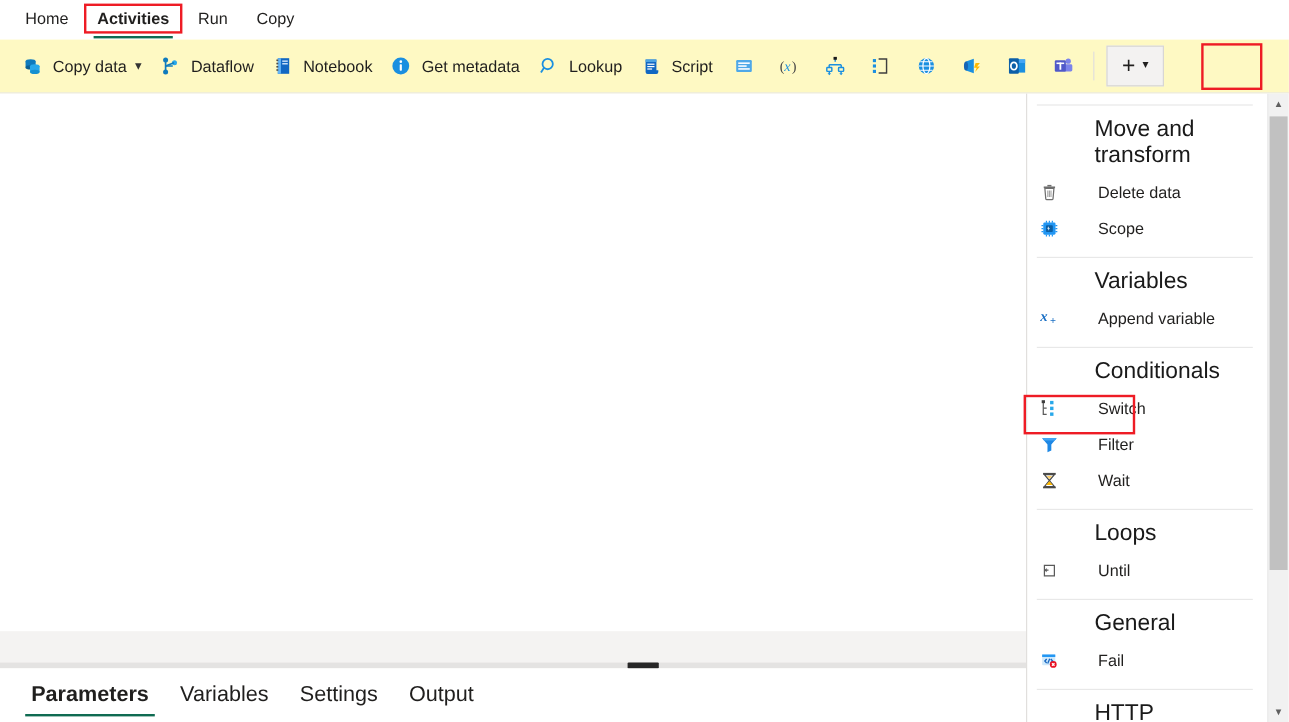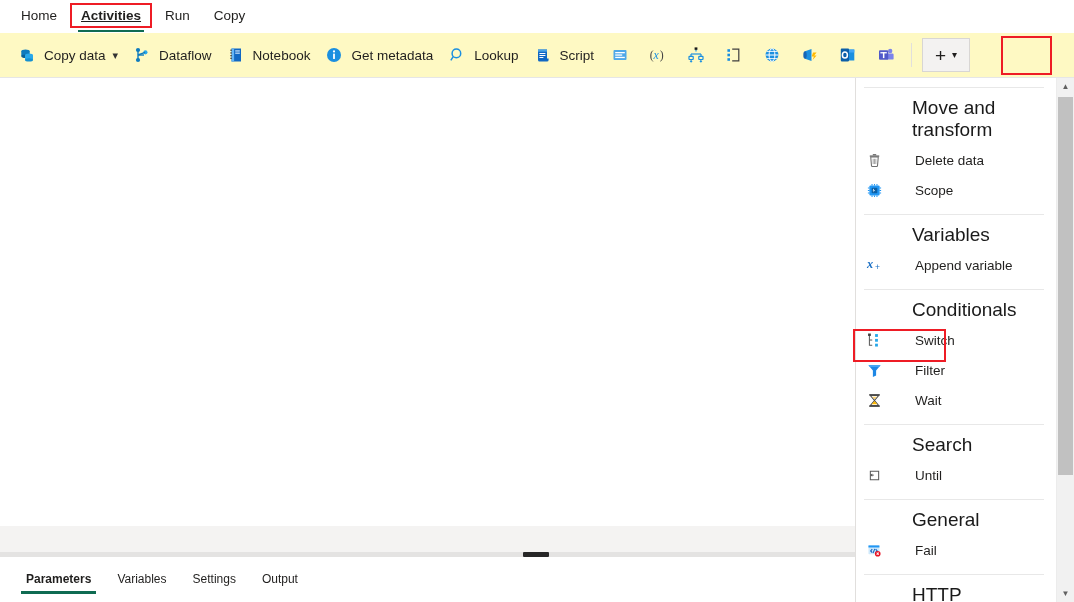--- a/index.html
+++ b/index.html
@@ -38,21 +38,20 @@
     position: relative;
     font-size: 13.5px;
     color: #201f1e;
     padding: 6px 11px 7px 11px;
     margin-right: 2px;
     cursor: default;
     white-space: nowrap;
   }
   .ribbon-tab.active {
     font-weight: 600;
-    text-decoration: underline;
   }
   .ribbon-tab.active::after {
     content: "";
     position: absolute;
     left: 8px; right: 8px;
     bottom: -2px;
     height: 2.5px;
     background: #0f6b52;
   }
   .redbox {
@@ -167,21 +166,21 @@
     left: 0; top: 557px;
     width: 855px; height: 45px;
     background: #ffffff;
     display: flex;
     align-items: center;
     padding-left: 16px;
     box-sizing: border-box;
   }
   .btab {
     position: relative;
-    font-size: 12px;
+    font-size: 18px;
     color: #201f1e;
     padding: 8px 10px 10px 10px;
     margin-right: 6px;
     cursor: default;
     white-space: nowrap;
   }
   .btab.active { font-weight: 600; }
   .btab.active::after {
     content: "";
     position: absolute;
@@ -576,21 +575,21 @@
             <path d="M4.6 3.7 h8.8 L9 9 l4.4 5.3 H4.6 L9 9 Z" fill="none" stroke="#4a4a4a" stroke-width="1.1"></path>
             <path d="M6.1 12.9 h5.8 L9 9.6 Z" fill="#ffb900"></path>
             <path d="M6.6 4.9 h4.8 L9 7.6 Z" fill="#ffd166"></path>
           </svg>
         </span>
         <span class="lbl">Wait</span>
       </div>
 
       <div class="divider"></div>
 
-      <div class="grp-title">Search</div>
+      <div class="grp-title">Loops</div>
       <div class="item">
         <span class="ico">
           <svg width="17" height="17" viewBox="0 0 18 18">
             <path d="M4.6 4.4 h8.8 v9.2 h-8.8 Z" fill="none" stroke="#5a5a5a" stroke-width="1.1"></path>
             <path d="M4.6 8.6 h3.6" stroke="#5a5a5a" stroke-width="1.1" fill="none"></path>
             <path d="M6.6 6.8 l-2 1.8 l2 1.8 Z" fill="#5a5a5a"></path>
           </svg>
         </span>
         <span class="lbl">Until</span>
       </div>

